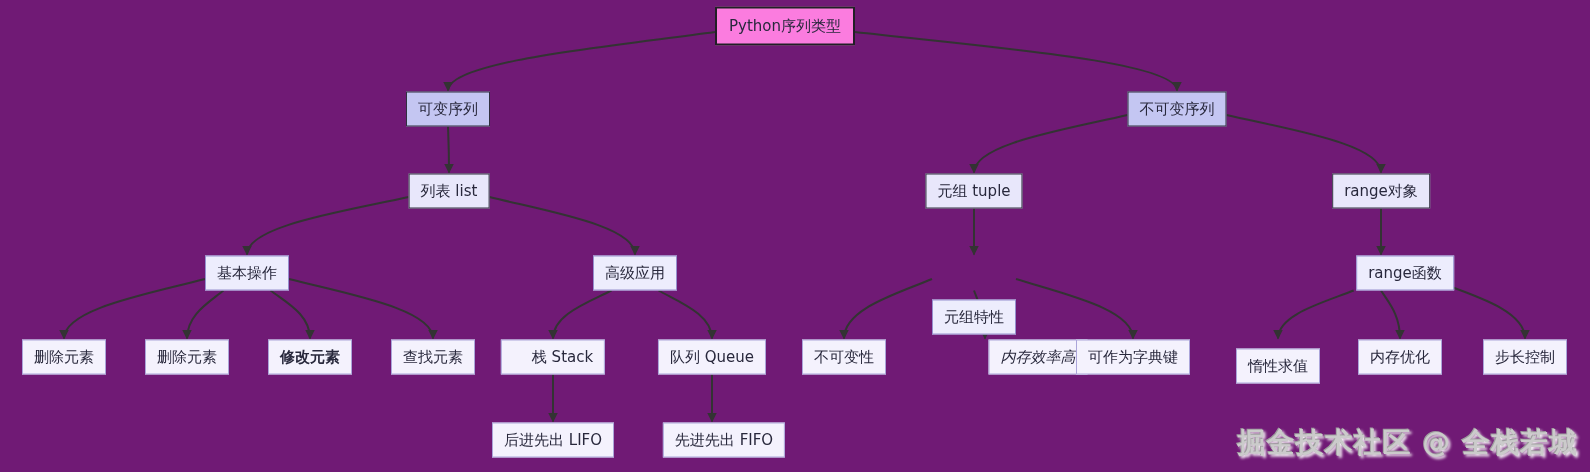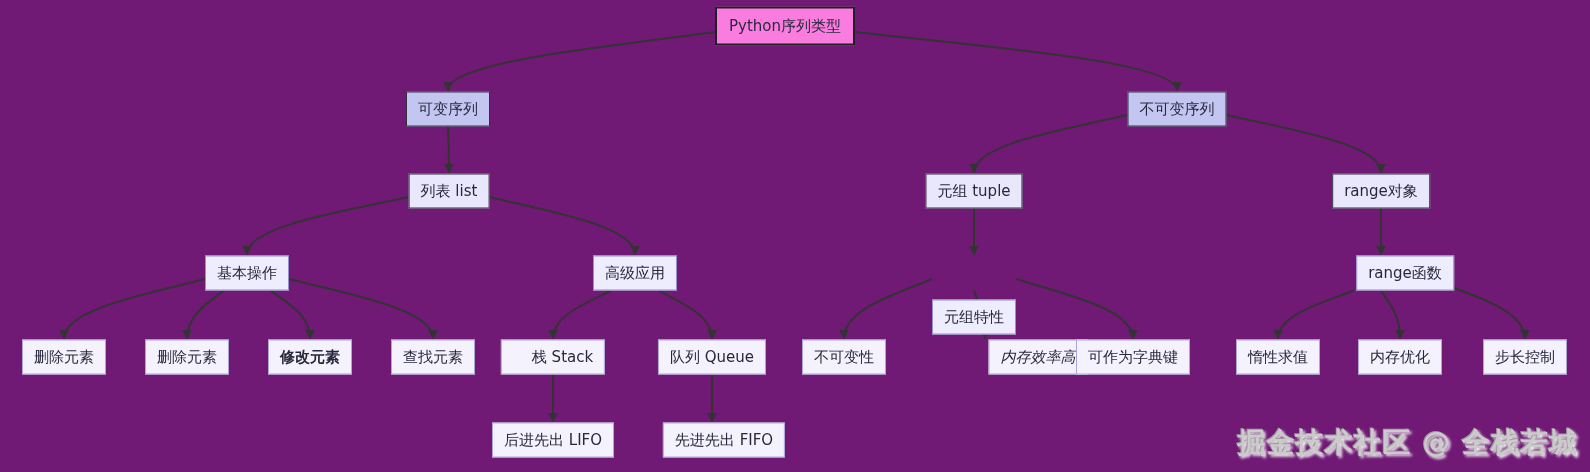--- a/index.html
+++ b/index.html
@@ -81,20 +81,20 @@
       <div class="node n-l4" style="left: 1381px; top: 273px; background: rgb(237, 237, 253); border: 1px solid rgb(150, 144, 207); color: rgb(40, 40, 60); margin-left: 24px;">range函数</div>
       <div class="node n-leaf" style="left: 64px; top: 357px; background: rgb(244, 242, 253); border: 1px solid rgb(171, 165, 218); color: rgb(40, 40, 60);">删除元素</div>
       <div class="node n-leaf" style="left: 187px; top: 357px; background: rgb(244, 242, 253); border: 1px solid rgb(171, 165, 218); color: rgb(40, 40, 60);">删除元素</div>
       <div class="node n-leaf" style="left: 310px; top: 357px; background: rgb(244, 242, 253); border: 1px solid rgb(171, 165, 218); color: rgb(40, 40, 60); font-weight: bold;">修改元素</div>
       <div class="node n-leaf" style="left: 433px; top: 357px; background: rgb(244, 242, 253); border: 1px solid rgb(171, 165, 218); color: rgb(40, 40, 60);">查找元素</div>
       <div class="node n-leaf" style="left: 553px; top: 357px; background: rgb(244, 242, 253); border: 1px solid rgb(171, 165, 218); color: rgb(40, 40, 60); padding-left: 30px;">栈 Stack</div>
       <div class="node n-leaf" style="left: 712px; top: 357px; background: rgb(244, 242, 253); border: 1px solid rgb(171, 165, 218); color: rgb(40, 40, 60);">队列 Queue</div>
       <div class="node n-leaf" style="left: 844px; top: 357px; background: rgb(244, 242, 253); border: 1px solid rgb(171, 165, 218); color: rgb(40, 40, 60);">不可变性</div>
       <div class="node n-leaf" style="left: 1038px; top: 357px; background: rgb(244, 242, 253); border: 1px solid rgb(171, 165, 218); color: rgb(40, 40, 60); font-style: italic;">内存效率高</div>
       <div class="node n-leaf" style="left: 1133px; top: 357px; background: rgb(244, 242, 253); border: 1px solid rgb(171, 165, 218); color: rgb(40, 40, 60);">可作为字典键</div>
-      <div class="node n-leaf" style="left: 1278px; top: 357px; background: rgb(244, 242, 253); border: 1px solid rgb(171, 165, 218); color: rgb(40, 40, 60);">惰性求值</div>
+      <div class="node n-leaf" style="left: 1278px; top: 366px; background: rgb(244, 242, 253); border: 1px solid rgb(171, 165, 218); color: rgb(40, 40, 60);">惰性求值</div>
       <div class="node n-leaf" style="left: 1400px; top: 357px; background: rgb(244, 242, 253); border: 1px solid rgb(171, 165, 218); color: rgb(40, 40, 60);">内存优化</div>
       <div class="node n-leaf" style="left: 1525px; top: 357px; background: rgb(244, 242, 253); border: 1px solid rgb(171, 165, 218); color: rgb(40, 40, 60);">步长控制</div>
       <div class="node n-leaf" style="left: 553px; top: 440px; background: rgb(244, 242, 253); border: 1px solid rgb(171, 165, 218); color: rgb(40, 40, 60);">后进先出 LIFO</div>
       <div class="node n-leaf" style="left: 712px; top: 440px; background: rgb(244, 242, 253); border: 1px solid rgb(171, 165, 218); color: rgb(40, 40, 60); margin-left: 12px;">先进先出 FIFO</div>
     </div>
   <div id="watermark">掘金技术社区 @ 全栈若城</div>
 </div>
 
 </body></html>

